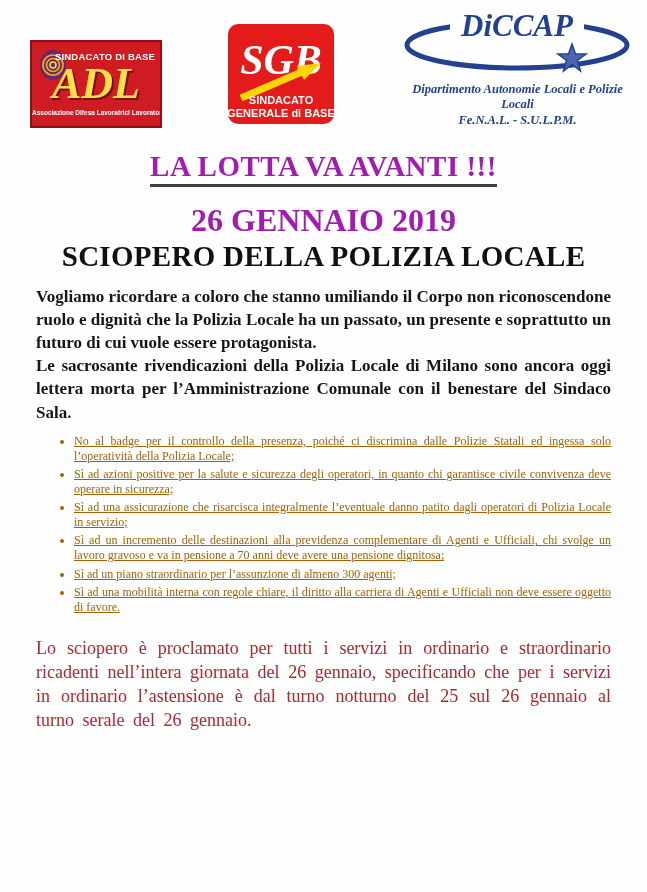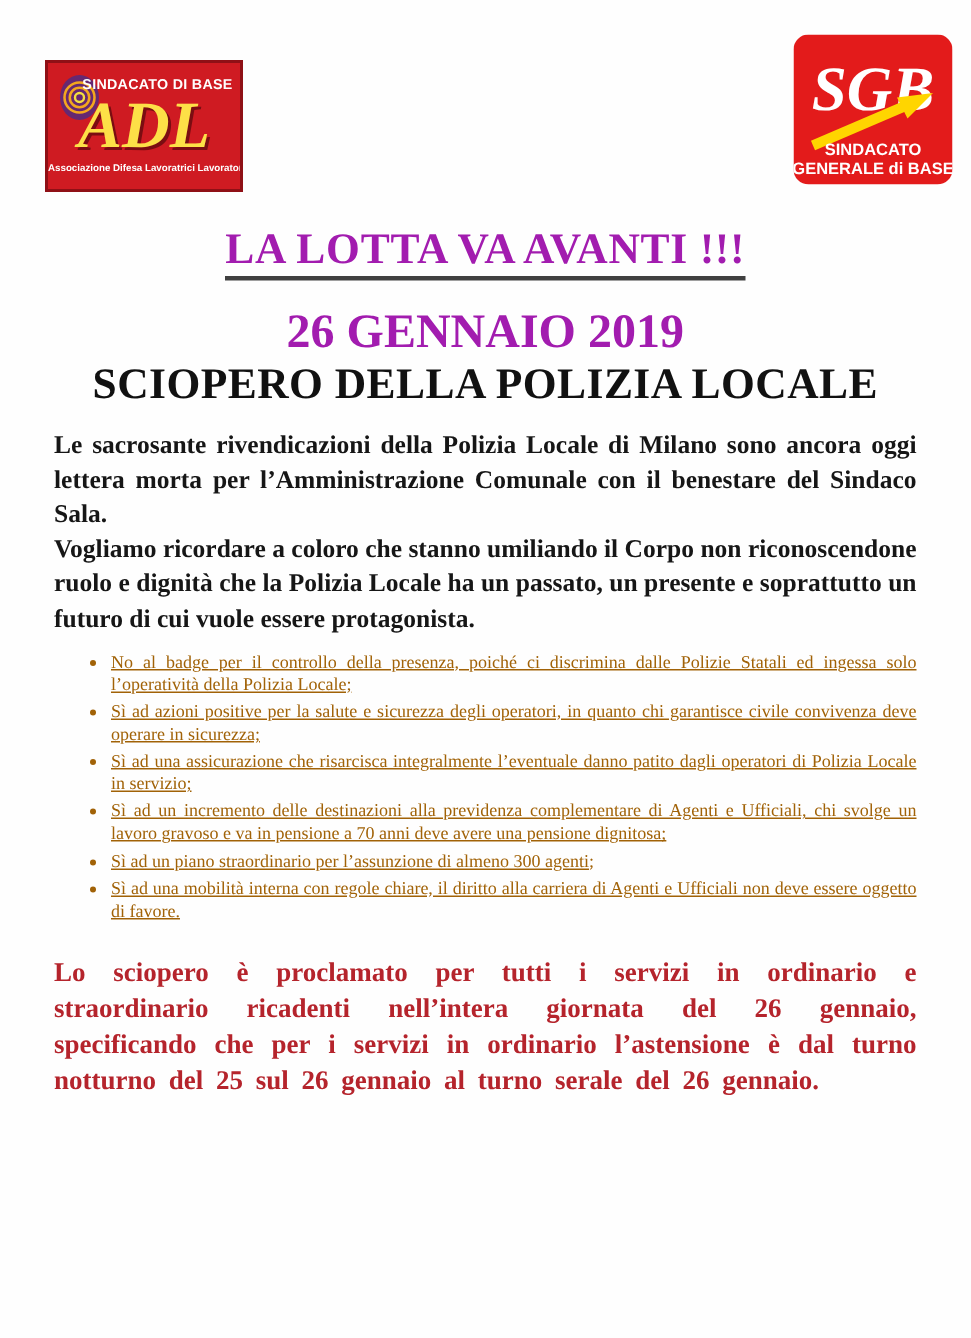--- a/index.html
+++ b/index.html
@@ -89,21 +89,21 @@
   .demands li {
     font-size:12px; line-height:1.26;
     text-align:justify;
     margin-bottom:3px;
     color:#a16207;
   }
   .demands li span { text-decoration:underline; }
 
   .strike-para {
     margin-top:22px;
-    font-size:18px; font-weight:bold; line-height:1.33;
+    font-size:18px; font-weight:normal; line-height:1.33;
     text-align:justify; color:#b5242c;
     word-spacing:4px;
   }
   .no-obligation {
     margin-top:18px; text-align:center;
     font-size:18.5px; font-weight:bold; color:#b5242c;
   }
   .no-obligation span {
     text-decoration:underline;
     text-decoration-thickness:2px;
@@ -132,31 +132,41 @@
       <svg width="106" height="100" viewBox="0 0 106 100">
         <rect x="0" y="0" width="106" height="100" rx="10" fill="#e31b1b"></rect>
         <text x="53" y="50" text-anchor="middle" font-family="Liberation Serif, serif" font-style="italic" font-weight="bold" font-size="42" fill="#ffffff">SGB</text>
         <path d="M13 74 L76 47" stroke="#ffd500" stroke-width="7" fill="none"></path>
         <polygon points="93,39 69,42 76,56" fill="#ffd500"></polygon>
         <text x="53" y="80" text-anchor="middle" font-family="Liberation Sans, sans-serif" font-weight="bold" font-size="11" fill="#ffffff">SINDACATO</text>
         <text x="53" y="93" text-anchor="middle" font-family="Liberation Sans, sans-serif" font-weight="bold" font-size="11" fill="#ffffff">GENERALE di BASE</text>
       </svg>
     </div>
 
+    <div class="diccap-logo">
+      <svg width="235" height="64" viewBox="0 0 235 64">
+        <ellipse cx="117" cy="33" rx="110" ry="23" fill="none" stroke="#22418f" stroke-width="5"></ellipse>
+        <rect x="50" y="0" width="134" height="27" fill="#fefefe"></rect>
+        <text x="117" y="24" text-anchor="middle" font-family="Liberation Serif, serif" font-style="italic" font-weight="bold" font-size="31" fill="#22418f">DiCCAP</text>
+        <polygon points="172,32 175.5,42 186,42 177.5,48.5 180.5,59 172,52.5 163.5,59 166.5,48.5 158,42 168.5,42" fill="#4a66b0" stroke="#22418f" stroke-width="1.5"></polygon>
+      </svg>
+      <div class="diccap-sub1">Dipartimento Autonomie Locali e Polizie Locali</div>
+      <div class="diccap-sub2">Fe.N.A.L. - S.U.L.P.M.</div>
+    </div>
   </div>
 
   <div class="slogan-wrap">
     <span class="slogan">LA LOTTA VA AVANTI !!!</span>
   </div>
   <div class="date-line">26 GENNAIO 2019</div>
   <div class="event-line">SCIOPERO DELLA POLIZIA LOCALE</div>
 
   <div class="content">
+    <p class="para">Vogliamo ricordare a coloro che stanno umiliando il Corpo non riconoscendone ruolo e dignità che la Polizia Locale ha un passato, un presente e soprattutto un futuro di cui vuole essere protagonista.</p>
     <p class="para">Le sacrosante rivendicazioni della Polizia Locale di Milano sono ancora oggi lettera morta per l’Amministrazione Comunale con il benestare del Sindaco Sala.</p>
-    <p class="para">Vogliamo ricordare a coloro che stanno umiliando il Corpo non riconoscendone ruolo e dignità che la Polizia Locale ha un passato, un presente e soprattutto un futuro di cui vuole essere protagonista.</p>
 
     <ul class="demands">
       <li><span>No al badge per il controllo della presenza, poiché ci discrimina dalle Polizie Statali ed ingessa solo l’operatività della Polizia Locale;</span></li>
       <li><span>Sì ad azioni positive per la salute e sicurezza degli operatori, in quanto chi garantisce civile convivenza deve operare in sicurezza;</span></li>
       <li><span>Sì ad una assicurazione che risarcisca integralmente l’eventuale danno patito dagli operatori di Polizia Locale in servizio;</span></li>
       <li><span>Sì ad un incremento delle destinazioni alla previdenza complementare di Agenti e Ufficiali, chi svolge un lavoro gravoso e va in pensione a 70 anni deve avere una pensione dignitosa;</span></li>
       <li><span>Sì ad un piano straordinario per l’assunzione di almeno 300 agenti;</span></li>
       <li><span>Sì ad una mobilità interna con regole chiare, il diritto alla carriera di Agenti e Ufficiali non deve essere oggetto di favore.</span></li>
     </ul>
 

